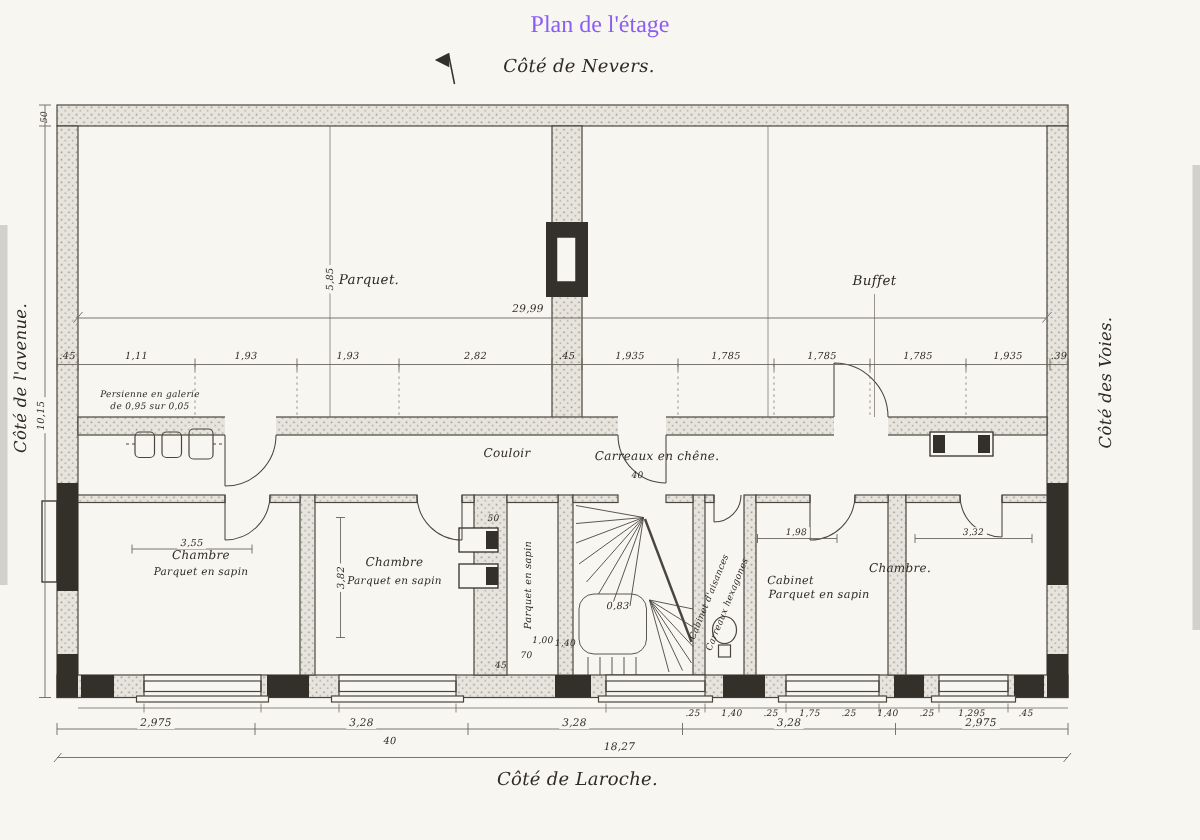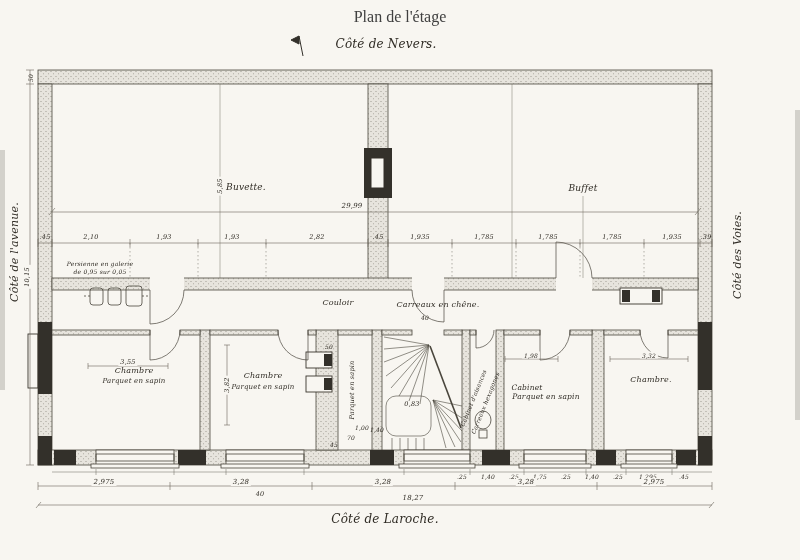--- a/index.html
+++ b/index.html
@@ -6,21 +6,21 @@
   .sheet{position:relative;width:800px;height:560px;background:#f8f6f1;overflow:hidden;
          font-family:"DejaVu Serif",serif;}
   .sheet svg{position:absolute;left:0;top:0;}
   .lbl{position:absolute;transform:translate(-50%,-50%);font:italic 9px "DejaVu Serif",serif;
        color:#2f2b24;white-space:nowrap;letter-spacing:.2px;}
   .c12{font-size:12px}.c11{font-size:11px}
   .f8{font-size:8px}.f75{font-size:7.5px}.f7{font-size:7px}.f65{font-size:6.5px}.f6{font-size:6px}
   .rot{transform:translate(-50%,-50%) rotate(-90deg);}
   .rot72{transform:translate(-50%,-50%) rotate(-68deg);}
   .bg{background:#f8f6f1;padding:0 2px;}
-  .title{position:absolute;transform:translateX(-50%);font:16px "Liberation Serif",serif;color:#404040;}
+  .title{position:absolute;transform:translateX(-50%);font:16px "Liberation Serif",serif;color:#8b5cf6;}
 </style>
 </head>
 <body>
 
 <div class="sheet">
 
 <svg width="800" height="560" viewBox="0 0 800 560">
   <defs>
     <pattern id="stip" width="5" height="5" patternUnits="userSpaceOnUse">
       <rect width="5" height="5" fill="#e7e4dd"></rect>
@@ -181,45 +181,45 @@
     <path d="M299,36 L291,40 L299,44 Z"></path>
   </g>
 </svg>
 
 <span class="title" style="left:400px;top:8px">Plan de l'étage</span>
 <span class="lbl c12" style="left:386px;top:44px">Côté de Nevers.</span>
 <span class="lbl c12" style="left:385px;top:519px">Côté de Laroche.</span>
 <span class="lbl c11 rot" style="left:14px;top:252px">Côté de l'avenue.</span>
 <span class="lbl c11 rot" style="left:737px;top:255px">Côté des Voies.</span>
 
-<span class="lbl" style="left:246px;top:187px">Buvette.</span>
+<span class="lbl" style="left:246px;top:187px">Parquet.</span>
 <span class="lbl" style="left:583px;top:188px">Buffet</span>
 <span class="lbl f8" style="left:338px;top:302px">Couloir</span>
 <span class="lbl f8" style="left:438px;top:304px">Carreaux en chêne.</span>
 <span class="lbl f8" style="left:134px;top:370px">Chambre</span>
 <span class="lbl f7" style="left:134px;top:381px">Parquet en sapin</span>
 <span class="lbl f8" style="left:263px;top:375px">Chambre</span>
 <span class="lbl f7" style="left:263px;top:387px">Parquet en sapin</span>
 <span class="lbl f75" style="left:527px;top:387px">Cabinet</span>
 <span class="lbl f75" style="left:546px;top:396px">Parquet en sapin</span>
-<span class="lbl f8" style="left:651px;top:379px">Chambre.</span>
+<span class="lbl f8" style="left:600px;top:379px">Chambre.</span>
 <span class="lbl f6 rot72" style="left:473px;top:398px">Cabinet d'aisances</span>
 <span class="lbl f6 rot72" style="left:485px;top:403px">Carreaux hexagones</span>
 <span class="lbl f65 rot" style="left:352px;top:390px">Parquet en sapin</span>
 <span class="lbl f6" style="left:100px;top:263px">Persienne en galerie</span>
 <span class="lbl f6" style="left:100px;top:271px">de 0,95 sur 0,05</span>
 
 <span class="lbl f7 bg" style="left:352px;top:206px">29,99</span>
 <span class="lbl f7 bg" style="left:413px;top:498px">18,27</span>
 <span class="lbl f65 rot bg" style="left:27px;top:277px">10,15</span>
 <span class="lbl f6 rot" style="left:30px;top:78px">50</span>
 <span class="lbl f65 rot bg" style="left:220px;top:186px">5,85</span>
 
 <span class="lbl f65" style="left:45px;top:237px">.45</span>
-<span class="lbl f65" style="left:91px;top:237px">2,10</span>
+<span class="lbl f65" style="left:91px;top:237px">1,11</span>
 <span class="lbl f65" style="left:164px;top:237px">1,93</span>
 <span class="lbl f65" style="left:232px;top:237px">1,93</span>
 <span class="lbl f65" style="left:317px;top:237px">2,82</span>
 <span class="lbl f65" style="left:378px;top:237px">.45</span>
 <span class="lbl f65" style="left:420px;top:237px">1,935</span>
 <span class="lbl f65" style="left:484px;top:237px">1,785</span>
 <span class="lbl f65" style="left:548px;top:237px">1,785</span>
 <span class="lbl f65" style="left:612px;top:237px">1,785</span>
 <span class="lbl f65" style="left:672px;top:237px">1,935</span>
 <span class="lbl f65" style="left:706px;top:237px">.39</span>

